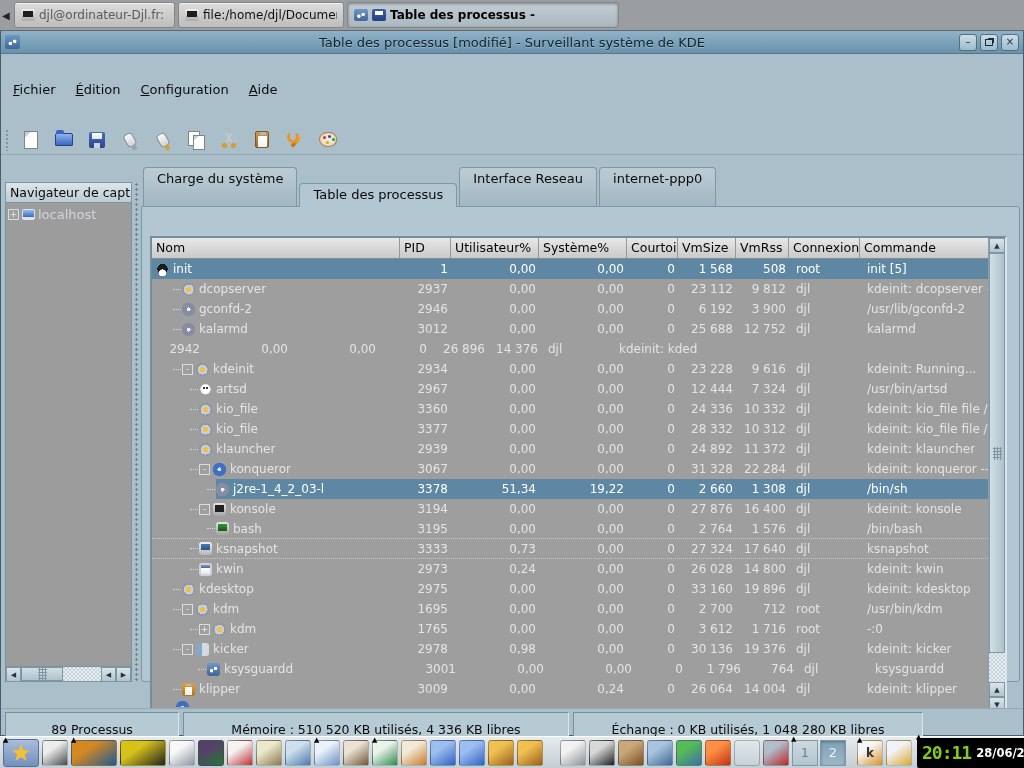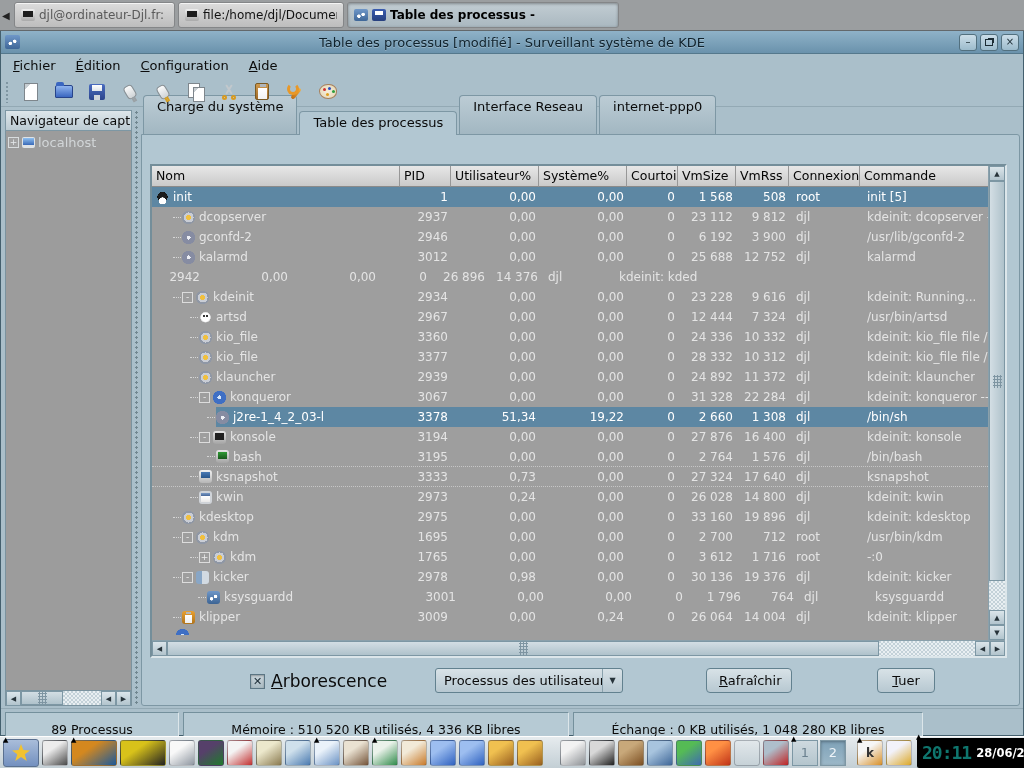--- a/index.html
+++ b/index.html
@@ -21,21 +21,21 @@
                    box-shadow:inset 0 1px 3px rgba(0,0,0,.35);}
   .mini-ic{width:14px;height:12px;flex:0 0 auto;border-radius:2px;}
   .mini-term{background:linear-gradient(#1d1d1d,#1d1d1d) 2px 2px/10px 6px no-repeat,linear-gradient(#eee,#aaa);}
   .mini-ksg{background:radial-gradient(circle at 35% 60%,#fff 0 1.5px,transparent 2px),
             radial-gradient(circle at 65% 45%,#fff 0 1.5px,transparent 2px),linear-gradient(#6f97c8,#3f6798);}
   .mini-floppy{background:linear-gradient(#fff,#fff) 3px 2px/8px 4px no-repeat,linear-gradient(#3a5cb0,#27407e);}
 
   
   .window{position:absolute;top:31px;left:0;width:1024px;height:705px;background:#aabfca;
           border-left:1px solid #44606e;border-right:1px solid #44606e;border-bottom:1px solid #44606e;
-          display:flex;flex-direction:column;}
+          display:flex;flex-direction:column;gap:24px;}
   .titlebar{height:23px;background:linear-gradient(#8fb2c8,#6a92ac);display:flex;align-items:center;
             padding:0 4px;position:relative;border-bottom:1px solid #55788c;}
   .titlebar .app-ic{width:15px;height:14px;border-radius:2px;}
   .title-text{position:absolute;left:0;right:0;text-align:center;font-size:13px;color:#10222c;
               text-shadow:0 1px 0 rgba(255,255,255,.25);white-space:nowrap;}
   .tb-btns{margin-left:auto;display:flex;z-index:2;}
   .tb-btn{width:18px;height:17px;margin-left:3px;background:linear-gradient(#cbdde8,#9cbbcc);
           border:1px solid #52707f;border-radius:3px;display:grid;place-items:center;
           font-size:10px;line-height:1;color:#1c2c34;}
   .restore-glyph{width:8px;height:7px;border:1px solid #1c2c34;box-shadow:2px -2px 0 -1px #1c2c34;}
@@ -211,21 +211,21 @@
   .kic{height:26px;width:26px;border-radius:3px;flex:0 0 auto;position:relative;
        display:grid;place-items:center;font-size:12px;font-weight:bold;color:#fff;}
   .handle-arrow{position:absolute;top:-4px;left:-1px;font-size:7px;color:#000;line-height:1;}
   .kmenu .handle-arrow{top:-3px;}
   .pager{display:flex;gap:2px;flex:0 0 auto;position:relative;margin-left:8px;}
   .pg-btn{width:26px;height:26px;border:1px solid #7d97a4;display:grid;place-items:center;font-size:13px;}
   .pg-1{background:linear-gradient(#ced9df,#b4c5cd);color:#6c8290;}
   .pg-2{background:linear-gradient(#7fa2b8,#9cb8c8);color:#eef4f8;box-shadow:inset 0 1px 3px rgba(0,0,0,.3);}
   .clock{margin-left:2px;height:30px;min-width:122px;background:#000;border-radius:2px;display:flex;
          align-items:center;justify-content:center;gap:5px;padding:0 5px;position:relative;flex:0 0 auto;}
-  .clock .time{font-family:"DejaVu Sans Mono",monospace;font-weight:bold;font-size:18px;color:#0f766e;letter-spacing:-1px;}
+  .clock .time{font-family:"DejaVu Sans Mono",monospace;font-weight:bold;font-size:18px;color:#84cc16;letter-spacing:-1px;}
   .clock .date{font-size:11.5px;font-weight:bold;color:#fff;white-space:nowrap;}
 </style>
 </head>
 <body>
 
 <div class="screen">
 
   <div class="top-strip">
     <span class="strip-arrow">◀</span>
     <div class="task-btn" style="width:161px">

